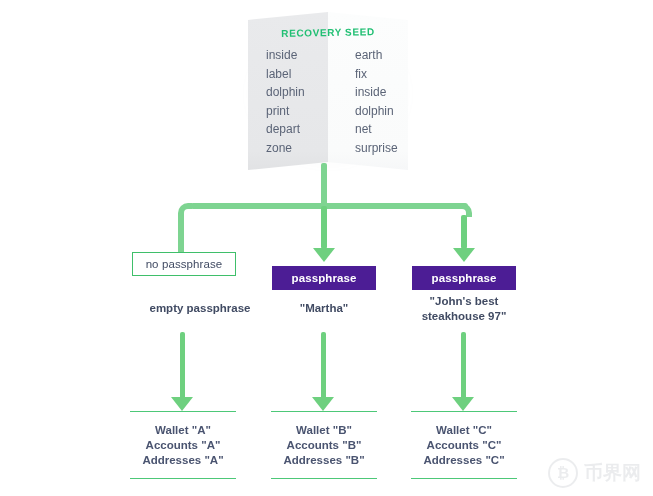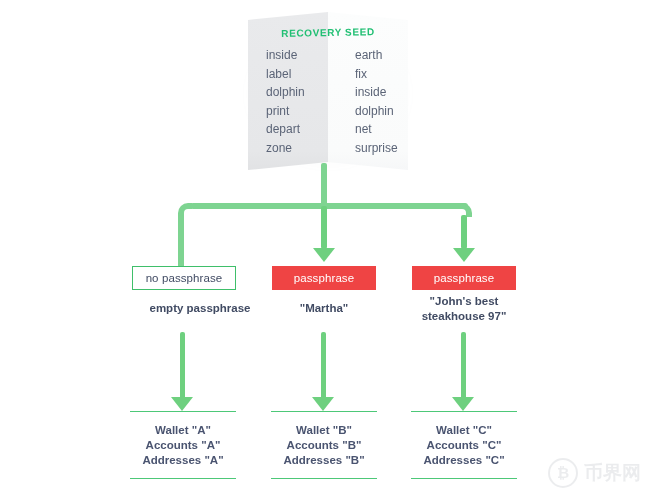--- a/index.html
+++ b/index.html
@@ -124,23 +124,23 @@
     justify-content: center;
     font-size: 11.5px;
     letter-spacing: 0.1px;
   }
   .pp-box.outline {
     background: #ffffff;
     border: 1.6px solid #3fbf6a;
     color: #414b63;
   }
   .pp-box.filled {
-    background: #ef4444;
+    background: #4c1d95;
     color: #ffffff;
-    font-weight: 400;
+    font-weight: 700;
   }
 
   
   .pp-caption {
     position: absolute;
     text-align: center;
     font-size: 11.5px;
     line-height: 15px;
     font-weight: bold;
     color: #414b63;
@@ -229,21 +229,21 @@
 
   <div class="vline" style="left:321px; top:163px; width:6px; height:46px;"></div>
 
   <div class="hbar" style="left:190px; top:203px; width:278px;"></div>
 
   <div class="corner tl" style="left:178px; top:203px;"></div>
   <div class="corner tr" style="left:458px; top:203px;"></div>
 
   <div class="vline" style="left:178px; top:215px; width:6px; height:53px;"></div>
 
-  <div class="pp-box outline" style="left:132px; top:266px; width:104px;">no passphrase</div>
+  <div class="pp-box outline" style="left:132px; top:252px; width:104px;">no passphrase</div>
 
   <div class="pp-caption" style="left:130px; top:301px; width:140px;">empty passphrase</div>
 
   <div class="vline bright" style="left:180px; top:332px; width:5px; height:68px;"></div>
   <div class="arrowhead" style="left:171px; top:397px;"></div>
 
   <div class="wallet-box" style="left:130px; top:411px; width:106px;">
     <div>Wallet "A"</div>
     <div>Accounts "A"</div>
     <div>Addresses "A"</div>

